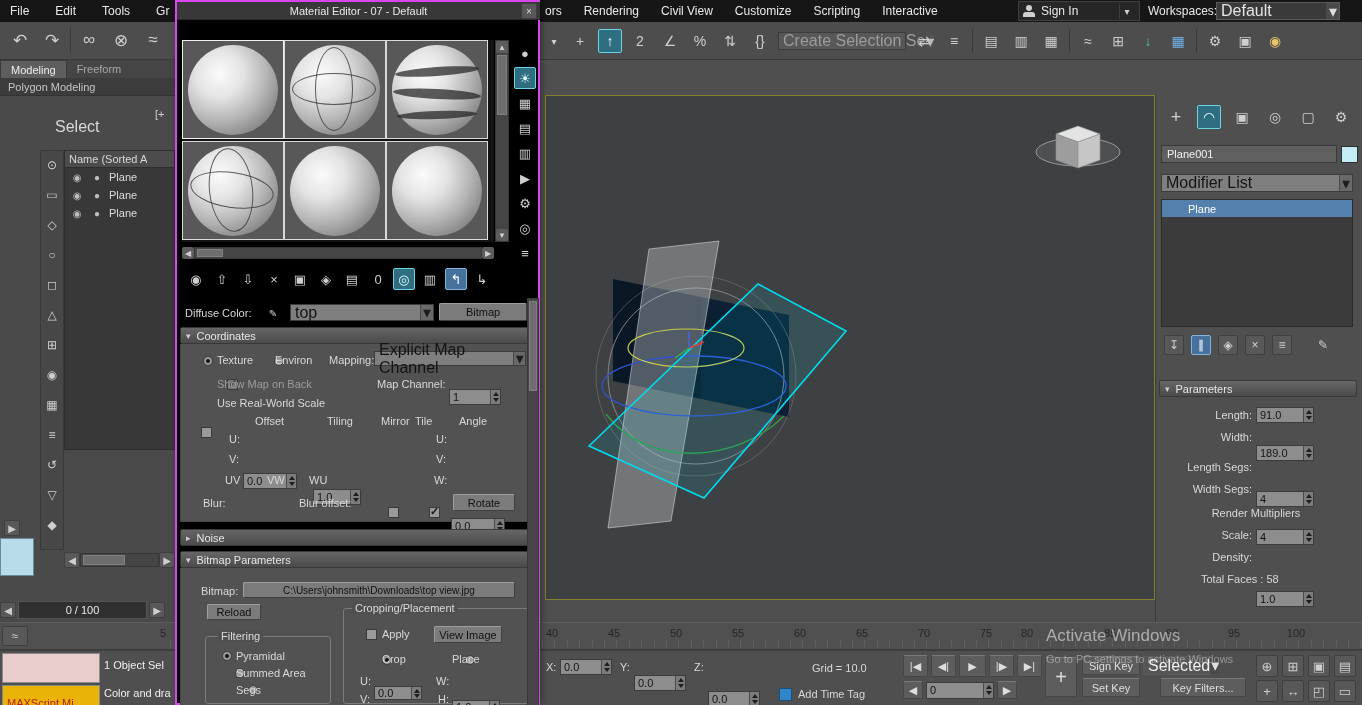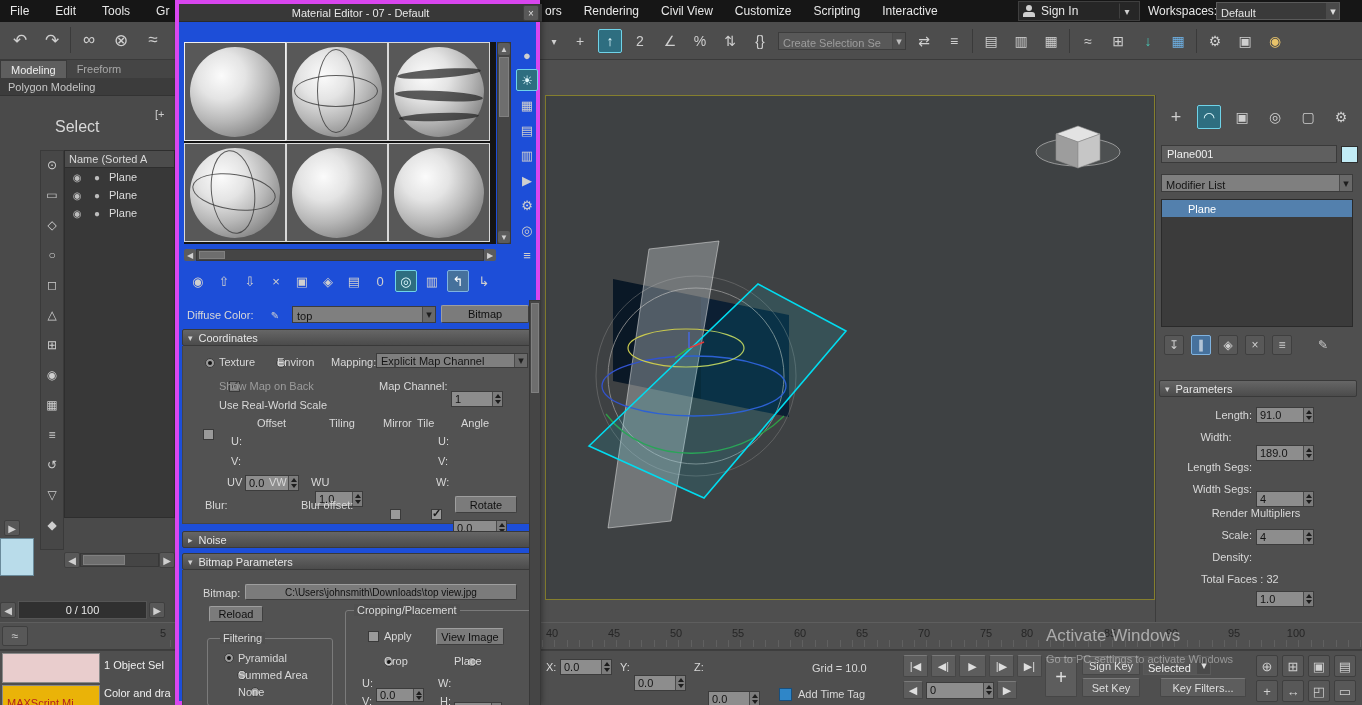--- a/index.html
+++ b/index.html
@@ -20,21 +20,21 @@
 .lbl{color:#d8d8d8;white-space:nowrap}
 .glbl{color:#9c9c9c;white-space:nowrap}
 .fld{background:#8d8d8d;border:1px solid #3c3c3c;color:#141414;display:flex;align-items:center;padding:0 3px;font-size:11px;position:relative}
 .spn{padding-right:12px}
 .spn .ar{position:absolute;right:0;top:0;height:100%;width:10px;border-left:1px solid #4a4a4a;display:flex;flex-direction:column;background:#7c7c7c}
 .spn .ar i{flex:1;position:relative}
 .spn .ar i.up::after{content:"";position:absolute;left:2px;top:2px;border-left:3px solid transparent;border-right:3px solid transparent;border-bottom:4px solid #1d1d1d}
 .spn .ar i.dn::after{content:"";position:absolute;left:2px;top:1px;border-left:3px solid transparent;border-right:3px solid transparent;border-top:4px solid #1d1d1d}
 .btn{background:#7b7b7b;border:1px solid #9e9e9e;border-bottom-color:#3f3f3f;border-right-color:#3f3f3f;color:#101010;display:flex;align-items:center;justify-content:center;font-size:11px;border-radius:2px;white-space:nowrap}
 .gbtn{background:#5d5d5d;border:1px solid #464646;border-top-color:#7a7a7a;color:#dedede;display:flex;align-items:center;justify-content:center;font-size:11px;border-radius:2px;white-space:nowrap}
-.dd{background:#7f7f7f;border:1px solid #3c3c3c;color:#141414;display:flex;align-items:flex-end;padding-left:4px;font-size:11px}
+.dd{background:#7f7f7f;border:1px solid #3c3c3c;color:#141414;display:flex;align-items:center;padding-left:4px;font-size:16px}
 .dd .cv{margin-left:auto;width:13px;height:100%;display:flex;align-items:center;justify-content:center;background:#696969;color:#1e1e1e;border-left:1px solid #4a4a4a}
 .ddk{background:#3a3a3a;border:1px solid #5a5a5a;color:#e4e4e4}
 .ddk .cv{background:#4a4a4a;color:#ddd}
 .cb{width:11px;height:11px;background:#9a9a9a;border:1px solid #3a3a3a;display:inline-block;position:relative;flex:0 0 auto}
 .cb.on::after{content:"✓";position:absolute;left:0;top:-3px;color:#1a1a1a;font-size:11px;font-weight:bold}
 .cb.dis{background:#777}
 .cb.dis::after{color:#454545}
 .rad{width:10px;height:10px;border-radius:50%;background:#9a9a9a;border:1px solid #3a3a3a;display:inline-block;position:relative;flex:0 0 auto}
 .rad.on::after{content:"";position:absolute;left:2px;top:2px;width:4px;height:4px;border-radius:50%;background:#141414}
 .roll{background:linear-gradient(#666,#4b4b4b);border:1px solid #393939;border-radius:2px;display:flex;align-items:center;color:#e6e6e6;padding-left:5px;font-size:11px}
@@ -146,21 +146,21 @@
     <div class="ic t20 abs" style="left:1px;top:154px">△</div>
     <div class="ic t20 abs" style="left:1px;top:184px">⊞</div>
     <div class="ic t20 abs" style="left:1px;top:214px">◉</div>
     <div class="ic t20 abs" style="left:1px;top:244px">▦</div>
     <div class="ic t20 abs" style="left:1px;top:274px">≡</div>
     <div class="ic t20 abs" style="left:1px;top:304px">↺</div>
     <div class="ic t20 abs" style="left:1px;top:334px">▽</div>
     <div class="ic t20 abs" style="left:1px;top:364px">◆</div>
   </div>
 
-  <div class="abs" style="left:64px;top:54px;width:111px;height:368px;background:#383838;border:1px solid #2e2e2e">
+  <div class="abs" style="left:64px;top:54px;width:111px;height:300px;background:#383838;border:1px solid #2e2e2e">
     <div class="row" style="height:17px;background:#4c4c4c;border-bottom:1px solid #2e2e2e;padding-left:4px">
       <span style="white-space:nowrap;overflow:hidden;color:#d8d8d8">Name (Sorted A</span>
     </div>
     <div class="erow">
       <span class="ic t16" style="color:#bdbdbd">◉</span>
       <span class="ic t16" style="color:#bdbdbd">●</span>
       <span>Plane</span>
     </div>
     <div class="erow">
       <span class="ic t16" style="color:#bdbdbd">◉</span>
@@ -262,21 +262,21 @@
   </div>
 
   <span class="lbl abs" style="left:0;top:314px;width:96px;text-align:right">Length:</span>
   <div class="fld spn abs" style="left:100px;top:312px;width:58px;height:16px">
     <span>91.0</span>
     <span class="ar">
         <i class="up"></i>
         <i class="dn"></i>
       </span>
   </div>
-  <span class="lbl abs" style="left:12px;top:336px;width:96px;text-align:center">Width:</span>
+  <span class="lbl abs" style="left:0;top:336px;width:96px;text-align:right">Width:</span>
   <div class="fld spn abs" style="left:100px;top:334px;width:58px;height:16px">
     <span>189.0</span>
     <span class="ar">
         <i class="up"></i>
         <i class="dn"></i>
       </span>
   </div>
   <span class="lbl abs" style="left:0;top:366px;width:96px;text-align:right">Length Segs:</span>
   <div class="fld spn abs" style="left:100px;top:364px;width:58px;height:16px">
     <span>4</span>
@@ -306,21 +306,21 @@
   </div>
   <span class="lbl abs" style="left:0;top:456px;width:96px;text-align:right">Density:</span>
   <div class="fld spn abs" style="left:100px;top:454px;width:58px;height:16px">
     <span>1.0</span>
     <span class="ar">
         <i class="up"></i>
         <i class="dn"></i>
       </span>
   </div>
 
-  <span class="lbl abs" style="left:45px;top:478px">Total Faces : 32</span>
+  <span class="lbl abs" style="left:45px;top:478px">Total Faces : 58</span>
 </div>
 
 <div class="abs" style="left:0;top:622px;width:1362px;height:28px;background:#505050;border-top:1px solid #5e5e5e;border-bottom:1px solid #3c3c3c">
   <div class="abs" style="left:170px;right:0;bottom:2px;height:7px;opacity:.55;background:repeating-linear-gradient(90deg,#6d6d6d 0,#6d6d6d 1px,transparent 1px,transparent 12.4px)"></div>
   <div class="ic t20 boxic abs" style="left:2px;top:3px;width:26px">≈</div>
   <span class="tick-lbl" style="left:163px">5</span>
   <span class="tick-lbl" style="left:552px">40</span>
   <span class="tick-lbl" style="left:614px">45</span>
   <span class="tick-lbl" style="left:676px">50</span>
   <span class="tick-lbl" style="left:738px">55</span>
@@ -435,21 +435,21 @@
     <div class="ic t22 boxic">◰</div>
     <div class="ic t22 boxic">▭</div>
   </div>
 </div>
 
 <div class="abs" style="left:1046px;top:626px;z-index:30;pointer-events:none">
   <div class="wm1">Activate Windows</div>
   <div class="wm2" style="margin-top:7px">Go to PC settings to activate Windows</div>
 </div>
 
-<div class="abs" style="left:175px;top:0;width:365px;height:705px;background:#1d4ed8;border:4px solid #d946ef;box-shadow:2px 0 6px rgba(0,0,0,.35);z-index:50">
+<div class="abs" style="left:175px;top:0;width:365px;height:705px;background:#000000;border:2px solid #d946ef;box-shadow:2px 0 6px rgba(0,0,0,.35);z-index:50">
 
   <div class="abs row" style="left:0;top:0;width:363px;height:18px;background:#383838;border-bottom:1px solid #2a2a2a">
     <span style="margin:0 auto;color:#e8e8e8;font-size:11px">Material Editor - 07 - Default</span>
     <div class="ic t16 boxic abs" style="left:344px;top:1px;color:#ddd">×</div>
   </div>
 
 
   <div class="abs" style="left:5px;top:38px;width:312px;height:202px;background:#141414;display:flex;flex-wrap:wrap">
     <div class="slot" style="width:102px;height:99px;border-color:#f0f0f0">
       <div class="sphere abs" style="left:5px;top:4px;width:90px;height:90px"></div>
@@ -701,20 +701,20 @@
       
     </div>
 
     <div class="grp" style="left:24px;top:68px;width:126px;height:68px">
       <span class="gttl" style="left:12px;top:-7px">Filtering</span>
       <span class="rad on abs" style="left:16px;top:14px"></span>
       <span class="lbl abs" style="left:30px;top:13px">Pyramidal</span>
       <span class="rad abs" style="left:16px;top:31px"></span>
       <span class="lbl abs" style="left:30px;top:30px">Summed Area</span>
       <span class="rad abs" style="left:16px;top:48px"></span>
-      <span class="lbl abs" style="left:30px;top:47px">None</span>
+      <span class="lbl abs" style="left:30px;top:47px">Segs</span>
     </div>
   </div>
 
   <div class="abs sb" style="left:350px;top:296px;width:12px;height:408px">
     <div class="thumb abs" style="left:1px;top:2px;width:8px;height:90px"></div>
   </div>
 </div>
 
 </body></html>

